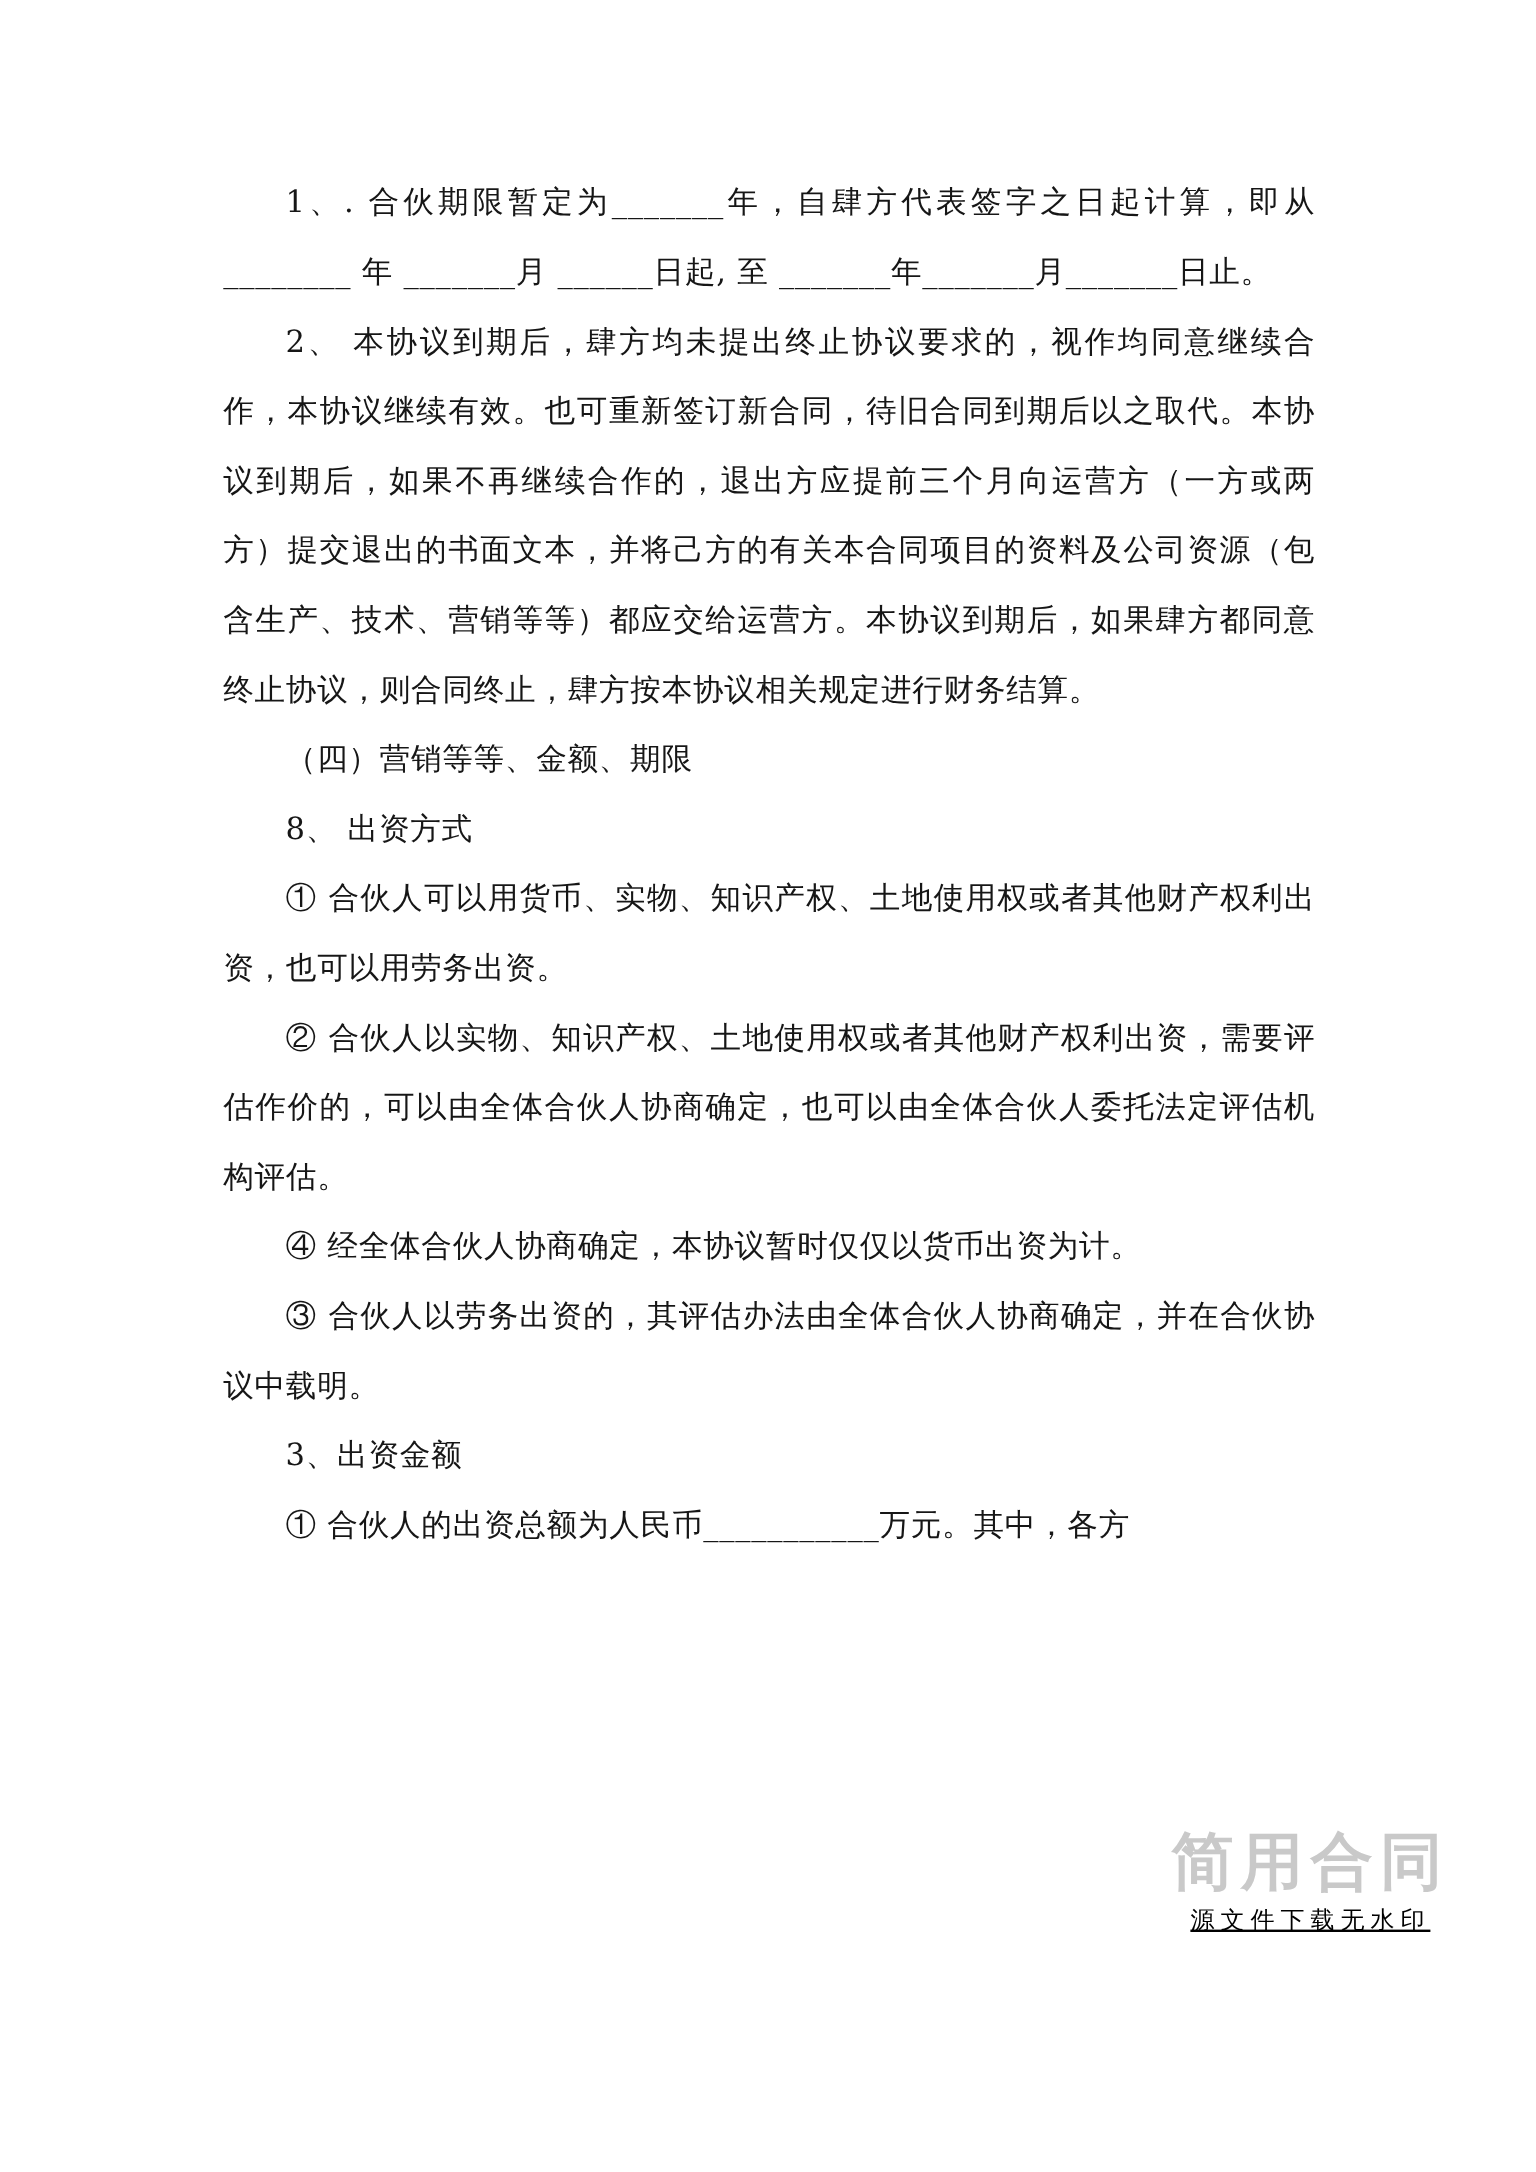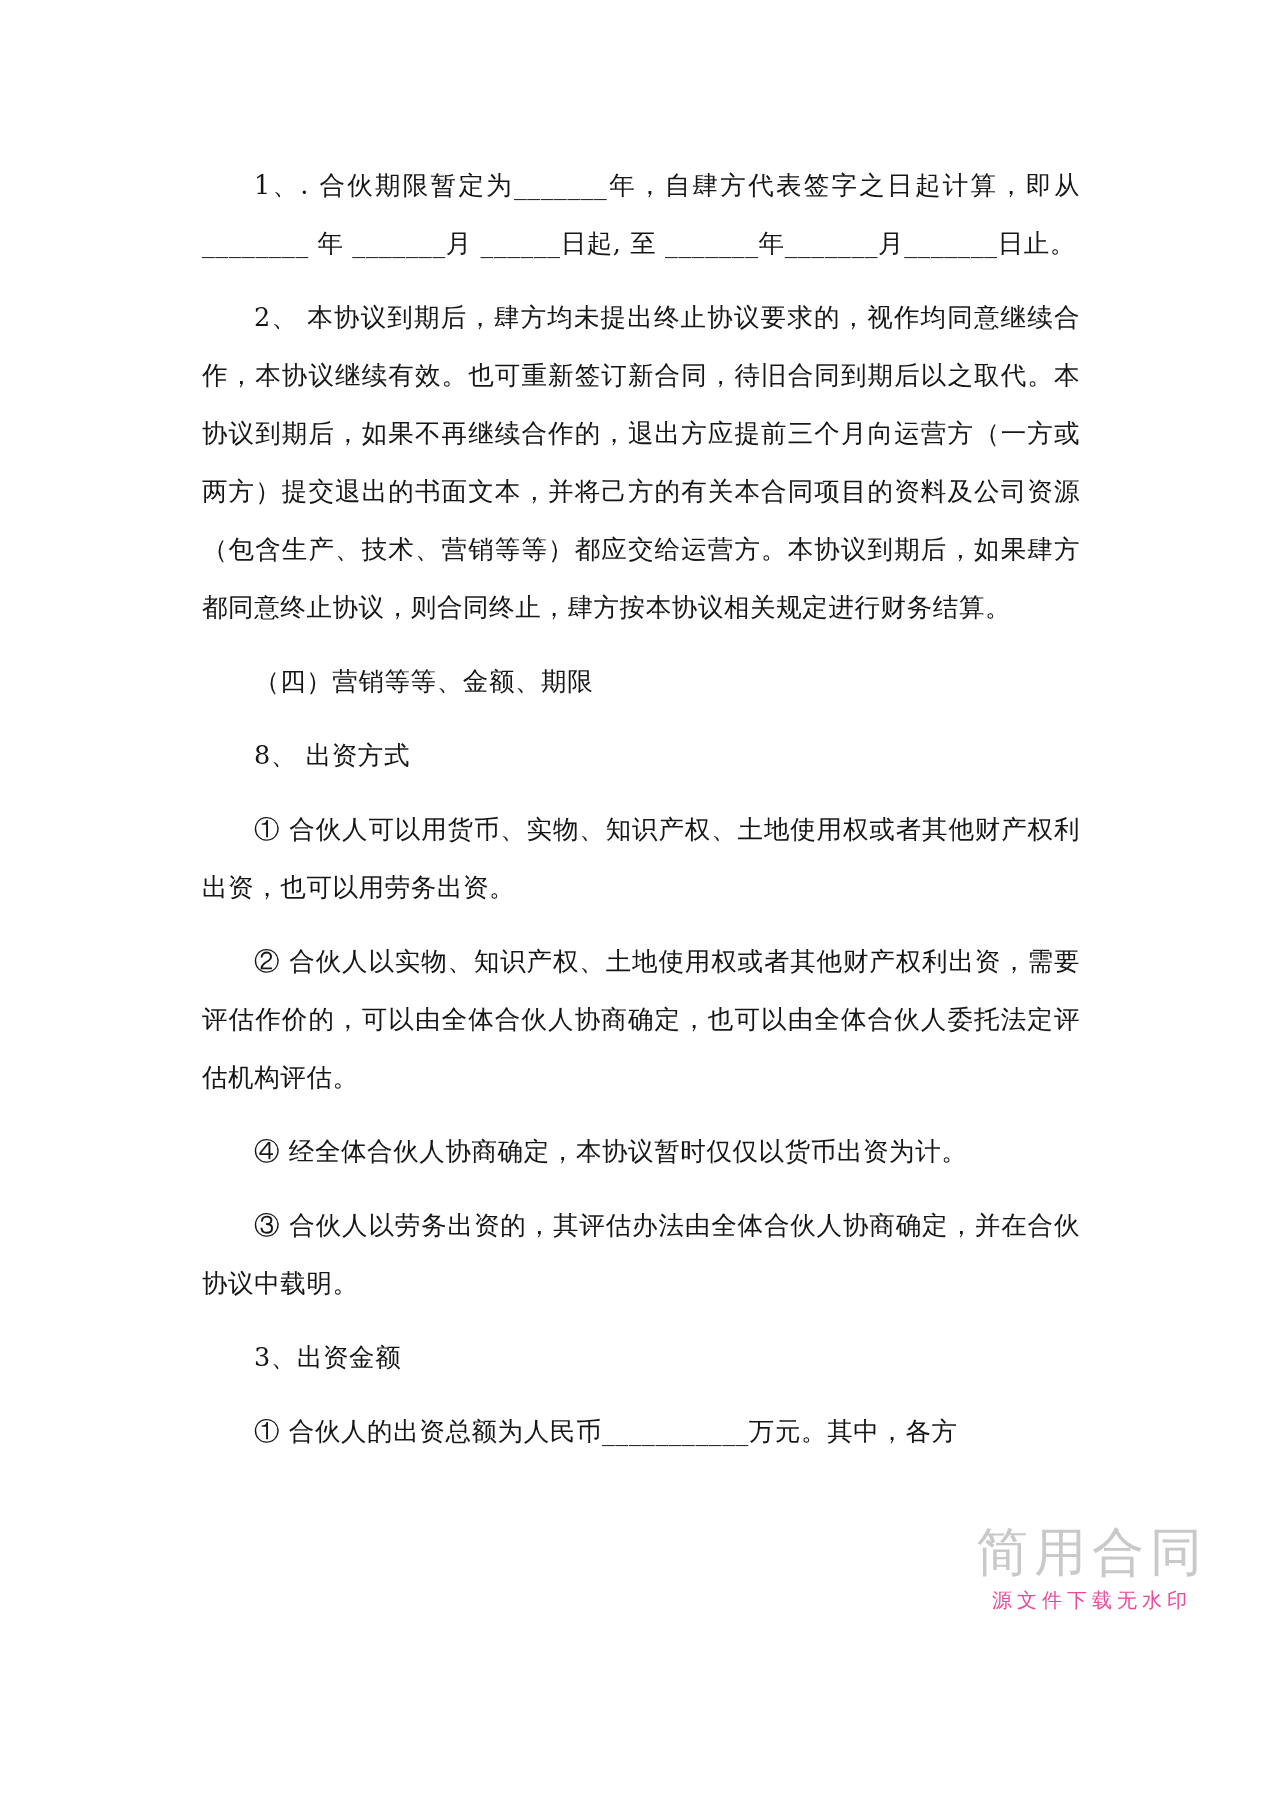--- a/index.html
+++ b/index.html
@@ -31,51 +31,52 @@
     top: 140px;
     width: 910px;
   }
 
   .para {
     font-size: 25.5px;
     line-height: 58px;
     letter-spacing: 0.6px;
     text-align: justify;
     text-justify: inter-ideograph;
-    margin: 16px;
+    margin: 0;
     color: #161616;
   }
 
   .indent {
     text-indent: 52px;
   }
 
   .watermark {
     position: absolute;
     right: 72px;
     bottom: 200px;
     text-align: center;
     pointer-events: none;
     user-select: none;
   }
   .watermark-title {
     font-family: "DejaVu Sans", "Liberation Sans", sans-serif;
     font-size: 52px;
-    font-weight: normal;
+    font-weight: bold;
     color: #c9c9c9;
     letter-spacing: 6px;
     line-height: 1;
   }
   .watermark-sub {
     margin-top: 12px;
     font-family: "DejaVu Sans", "Liberation Sans", sans-serif;
     font-size: 20px;
-    color: #ec4899;
+    color: #000000;
     letter-spacing: 5px;
     line-height: 1;
+    text-decoration: underline;
   }
 </style>
 </head>
 <body>
 
 <div class="page">
 
   <div class="content">
     <p class="para indent">1、. 合伙期限暂定为_______年，自肆方代表签字之日起计算，即从 ________ 年 _______月 ______日起, 至 _______年_______月_______日止。</p>
     <p class="para indent">2、   本协议到期后，肆方均未提出终止协议要求的，视作均同意继续合作，本协议继续有效。也可重新签订新合同，待旧合同到期后以之取代。本协议到期后，如果不再继续合作的，退出方应提前三个月向运营方（一方或两方）提交退出的书面文本，并将己方的有关本合同项目的资料及公司资源（包含生产、技术、营销等等）都应交给运营方。本协议到期后，如果肆方都同意终止协议，则合同终止，肆方按本协议相关规定进行财务结算。</p>

